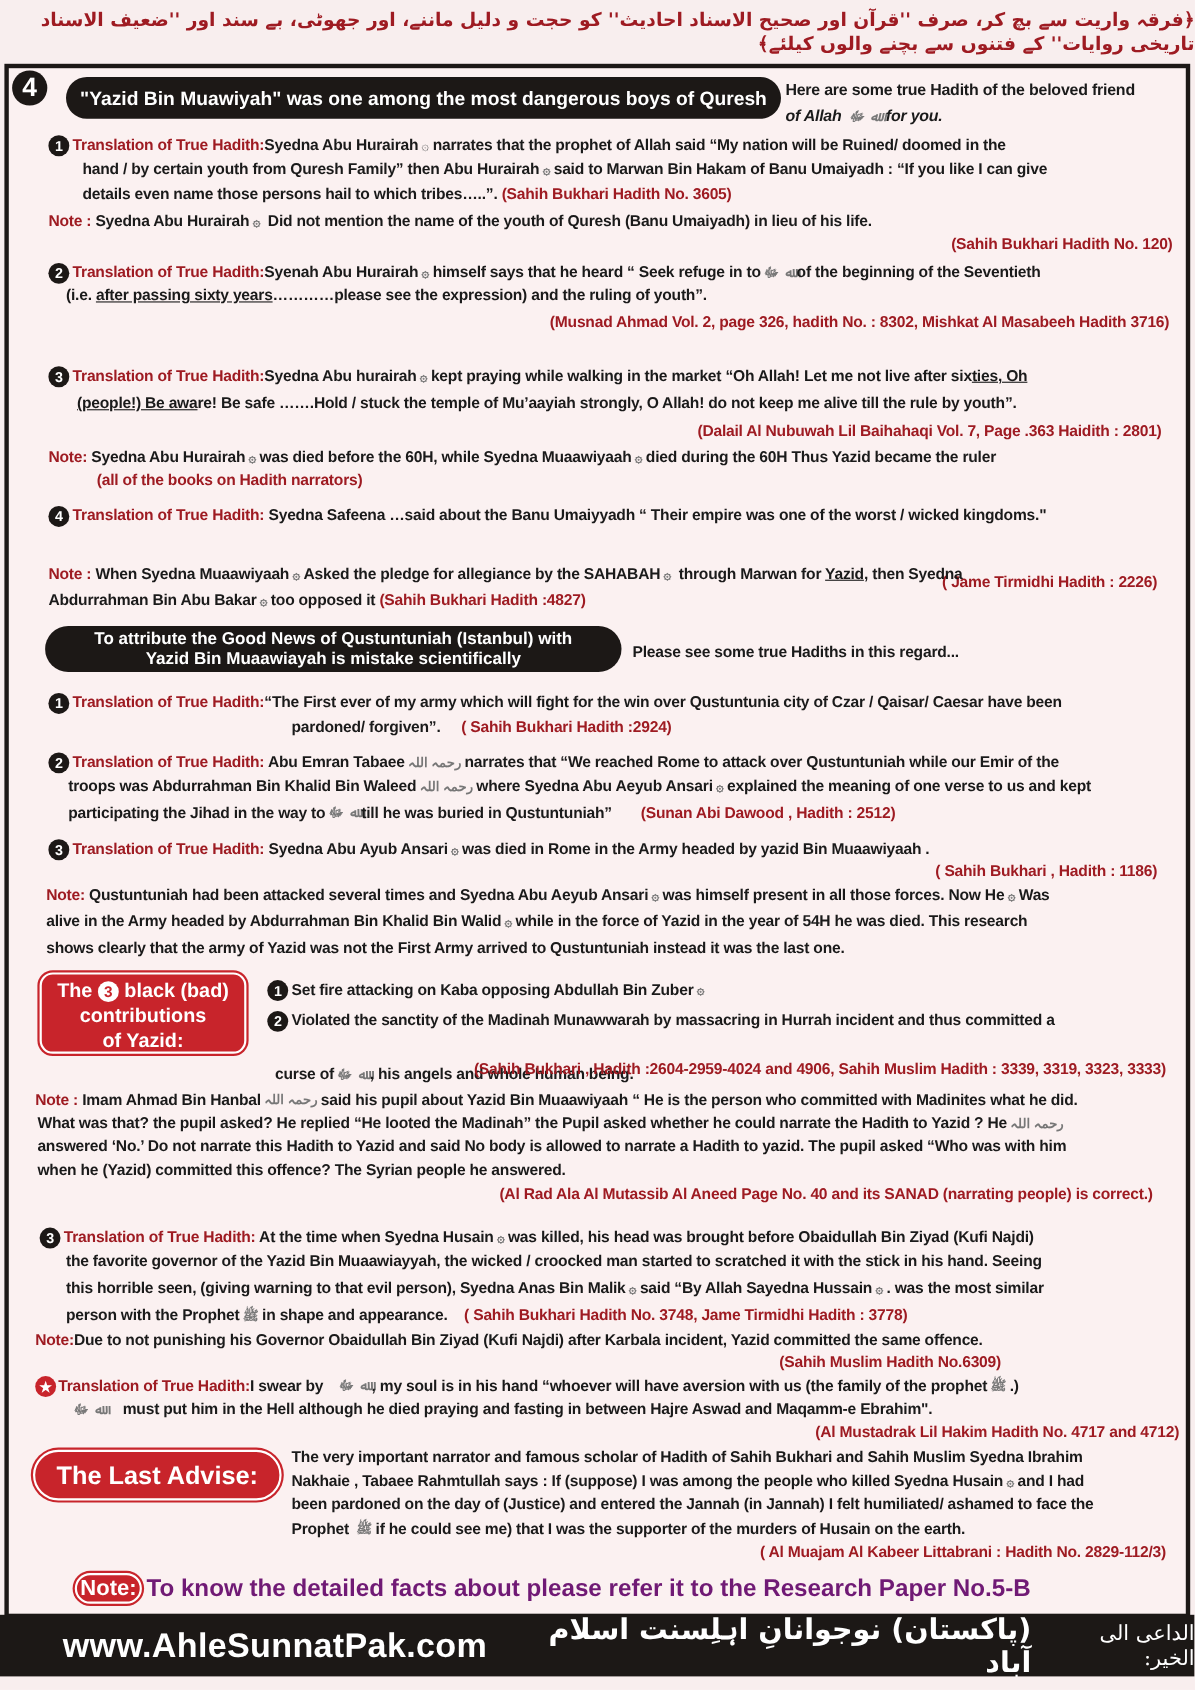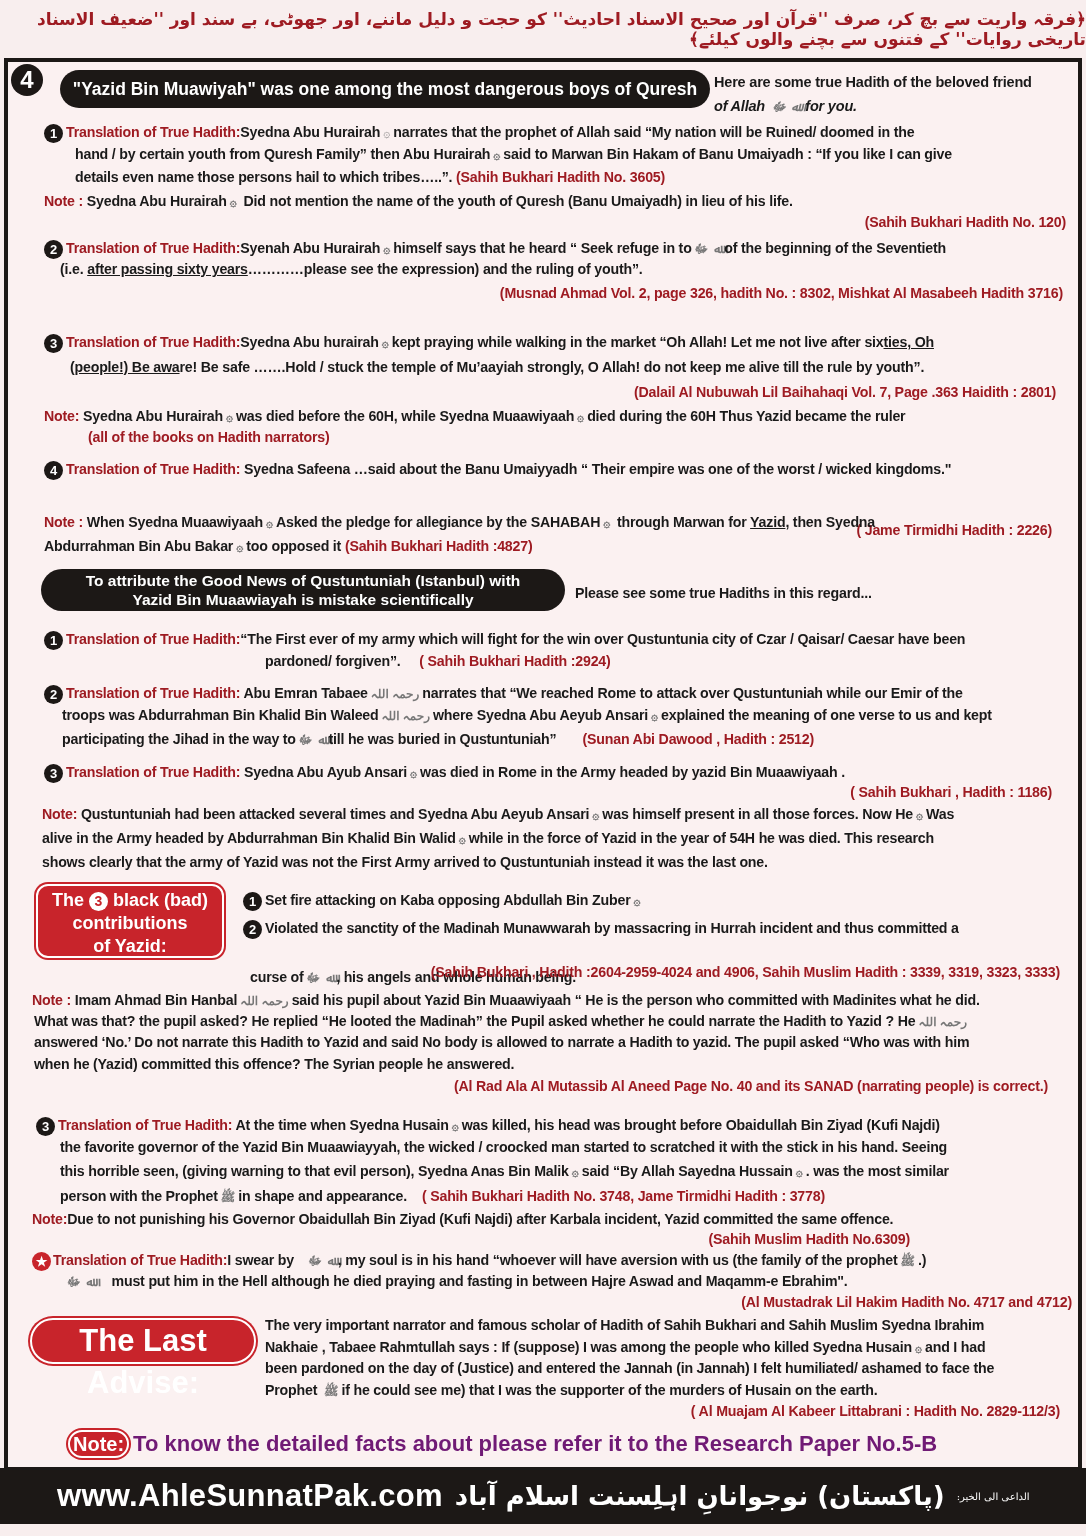--- a/index.html
+++ b/index.html
@@ -3,21 +3,21 @@
 <meta charset="utf-8">
 <style>
   * { box-sizing: border-box; margin: 0; padding: 0; }
   html, body { width: 1086px; height: 1536px; background: #f8eeee; overflow: hidden; }
   body { font-family: "Liberation Sans", "DejaVu Sans", sans-serif; color: #1a1a1a; position: relative; }
   .urdu-header { position: absolute; left: 0; top: 0; width: 1086px; height: 58px; display: flex; align-items: center; justify-content: center; color: #9e1b22; font-family: "DejaVu Sans", sans-serif; font-size: 17px; font-weight: bold; direction: rtl; }
   .frame { position: absolute; left: 4px; top: 58px; width: 1078px; height: 1413px; border: 4px solid #1c1816; background: #fbf1f1; }
   .footer { position: absolute; left: 0; top: 1468px; width: 1086px; height: 56px; background: #1c1816; color: #fff; display: flex; align-items: center; justify-content: flex-start; padding-left: 57px; gap: 12px; }
   .footer .url { font-family: "Liberation Sans", sans-serif; font-weight: bold; font-size: 31px; letter-spacing: 0.3px; }
   .footer .urdu { font-family: "DejaVu Sans", sans-serif; font-weight: bold; font-size: 26px; direction: rtl; }
-  .footer .urdu-small { font-family: "DejaVu Serif", serif; font-size: 10px; direction: rtl; }
+  .footer .urdu-small { font-family: "DejaVu Serif", serif; font-size: 19px; direction: rtl; }
   .abs { position: absolute; }
   .t { font-size: 14.2px; line-height: 21px; font-family: "Liberation Sans", sans-serif; font-stretch: condensed; letter-spacing: -0.2px; }
   .red { color: #9e1b22; }
   .darkred { color: #701a75; }
   .b { font-weight: bold; }
   .num { display: inline-block; width: 19px; height: 19px; border-radius: 50%; background: #1c1816; color: #fff; font-weight: bold; font-size: 13px; line-height: 19px; text-align: center; vertical-align: middle; margin-right: 3px; }
   .bignum { width: 32px; height: 32px; border-radius: 50%; background: #1c1816; color: #fff; font-weight: bold; font-size: 24px; line-height: 32px; text-align: center; }
   .pill { background: #1c1816; color: #fff; border-radius: 22px; font-weight: bold; text-align: center; }
   .redbadge { background: #c8242b; color: #fff; border-radius: 12px; border: 2px solid #fff; box-shadow: 0 0 0 2px #c8242b; font-weight: bold; text-align: center; }
   .glyph { display: inline-block; color: #777; font-size: 12px; vertical-align: middle; padding: 0 3px; }
@@ -182,21 +182,21 @@
 <div class="abs t b red right" style="left:500px;top:1229px;width:410px;">(Sahih Muslim Hadith No.6309)</div>
 
 <div class="abs t b" style="left:32px;top:1250px;width:1050px;white-space:nowrap;">
   <span class="star">★</span><span class="red">Translation of True Hadith:</span><span>I swear by</span>&nbsp;&nbsp;&nbsp;<span class="glyph">ﷻ</span><span class="glyph">ﷲ</span><span>,  my soul is in his hand “whoever will have aversion with us (the family of the prophet</span><span class="glyph">ﷺ</span><span>.)</span>
 </div>
 <div class="abs t b" style="left:64px;top:1271px;width:1010px;">
   <span class="glyph">ﷻ</span><span class="glyph">ﷲ</span>&nbsp;&nbsp;&nbsp;&nbsp;<span>must put him in the Hell although he died praying and fasting in between Hajre Aswad and Maqamm-e Ebrahim".</span>
 </div>
 <div class="abs t b red right" style="left:500px;top:1292px;width:572px;">(Al Mustadrak Lil Hakim Hadith No. 4717 and 4712)</div>
 
-<div class="abs redbadge" style="left:30px;top:1318px;width:226px;height:46px;font-size:31px;line-height:42px;border-radius:23px;">The Last Advise:</div>
+<div class="abs redbadge" style="left:30px;top:1318px;width:226px;height:46px;font-size:23px;line-height:42px;border-radius:23px;">The Last Advise:</div>
 <div class="abs t b" style="left:265px;top:1315px;width:815px;white-space:nowrap;">The very important narrator and famous scholar of Hadith of Sahih Bukhari and Sahih Muslim Syedna Ibrahim</div>
 <div class="abs t b" style="left:265px;top:1337px;width:815px;white-space:nowrap;">
   <span>Nakhaie , Tabaee Rahmtullah says : If (suppose) I was among the people who killed Syedna Husain</span><span class="glyph">۞</span><span>and I had</span>
 </div>
 <div class="abs t b" style="left:265px;top:1358px;width:815px;white-space:nowrap;">been pardoned on the day of (Justice) and entered the Jannah  (in Jannah) I felt humiliated/ ashamed to face the</div>
 <div class="abs t b" style="left:265px;top:1380px;width:815px;">
   <span>Prophet</span>&nbsp;<span class="glyph">ﷺ</span><span>if he could see me) that I was  the supporter of the murders of Husain on the earth.</span>
 </div>
 <div class="abs t b red right" style="left:500px;top:1401px;width:560px;">( Al Muajam Al Kabeer Littabrani : Hadith No. 2829-112/3)</div>
 

